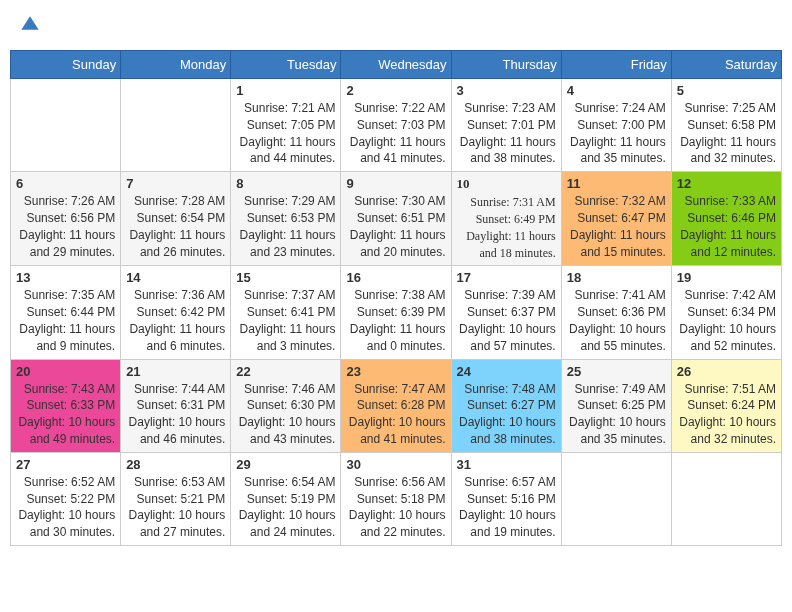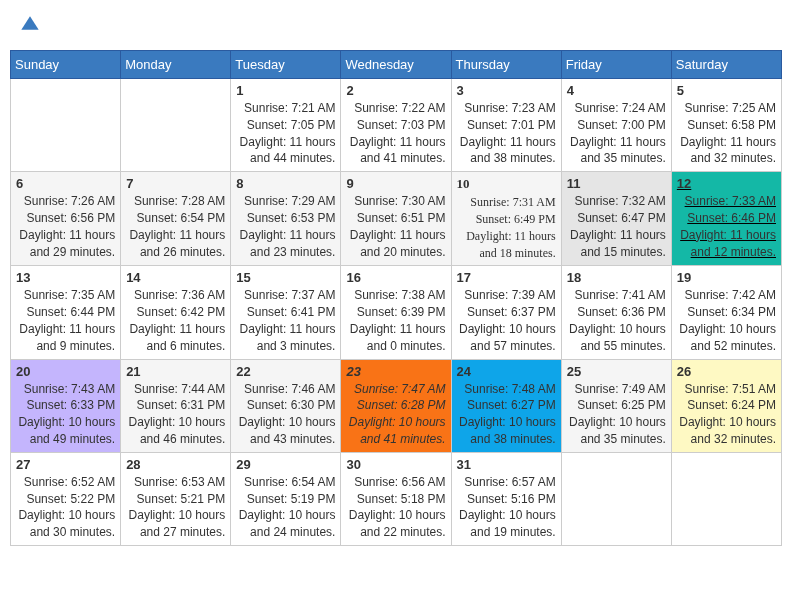--- a/index.html
+++ b/index.html
@@ -47,21 +47,21 @@
     }
     .calendar {
       width: 100%;
       border-collapse: collapse;
       font-size: 11px;
     }
     .calendar th {
       background: #3a7abf;
       color: #fff;
       padding: 6px 4px;
-      text-align: left;
+      text-align: right;
       font-size: 13px;
       font-weight: normal;
       border: 1px solid #2a5a9f;
     }
     .calendar td {
       border: 1px solid #ccc;
       padding: 4px 5px;
       vertical-align: top;
       width: 108px;
       height: 80px;
@@ -175,27 +175,27 @@
           <div class="day-info">Sunrise: 7:30 AM
 Sunset: 6:51 PM
 Daylight: 11 hours and 20 minutes.</div>
         </td>
         <td style="background: rgb(245, 245, 245); font-family: Liberation Serif, serif;">
           <span class="day-number">10</span>
           <div class="day-info">Sunrise: 7:31 AM
 Sunset: 6:49 PM
 Daylight: 11 hours and 18 minutes.</div>
         </td>
-        <td style="background: #e5e5e5;">
+        <td style="background: #fdba74;">
           <span class="day-number">11</span>
           <div class="day-info">Sunrise: 7:32 AM
 Sunset: 6:47 PM
 Daylight: 11 hours and 15 minutes.</div>
         </td>
-        <td style="background: #14b8a6; text-decoration: underline;">
+        <td style="background: #84cc16;">
           <span class="day-number">12</span>
           <div class="day-info">Sunrise: 7:33 AM
 Sunset: 6:46 PM
 Daylight: 11 hours and 12 minutes.</div>
         </td>
       </tr>
       <tr>
         <td>
           <span class="day-number">13</span>
           <div class="day-info">Sunrise: 7:35 AM
@@ -233,45 +233,45 @@
 Daylight: 10 hours and 55 minutes.</div>
         </td>
         <td>
           <span class="day-number">19</span>
           <div class="day-info">Sunrise: 7:42 AM
 Sunset: 6:34 PM
 Daylight: 10 hours and 52 minutes.</div>
         </td>
       </tr>
       <tr>
-        <td style="background: #c4b5fd; margin-top: 44px;">
+        <td style="background: #ec4899; margin-top: 44px;">
           <span class="day-number">20</span>
           <div class="day-info">Sunrise: 7:43 AM
 Sunset: 6:33 PM
 Daylight: 10 hours and 49 minutes.</div>
         </td>
         <td style="background: rgb(245, 245, 245);">
           <span class="day-number">21</span>
           <div class="day-info">Sunrise: 7:44 AM
 Sunset: 6:31 PM
 Daylight: 10 hours and 46 minutes.</div>
         </td>
         <td style="background: rgb(245, 245, 245); margin-top: 31px;">
           <span class="day-number">22</span>
           <div class="day-info">Sunrise: 7:46 AM
 Sunset: 6:30 PM
 Daylight: 10 hours and 43 minutes.</div>
         </td>
-        <td style="background: #f97316; font-style: italic;">
+        <td style="background: #fdba74;">
           <span class="day-number">23</span>
           <div class="day-info">Sunrise: 7:47 AM
 Sunset: 6:28 PM
 Daylight: 10 hours and 41 minutes.</div>
         </td>
-        <td style="background: #0ea5e9;">
+        <td style="background: #7dd3fc;">
           <span class="day-number">24</span>
           <div class="day-info">Sunrise: 7:48 AM
 Sunset: 6:27 PM
 Daylight: 10 hours and 38 minutes.</div>
         </td>
         <td style="background: rgb(245, 245, 245);">
           <span class="day-number">25</span>
           <div class="day-info">Sunrise: 7:49 AM
 Sunset: 6:25 PM
 Daylight: 10 hours and 35 minutes.</div>

